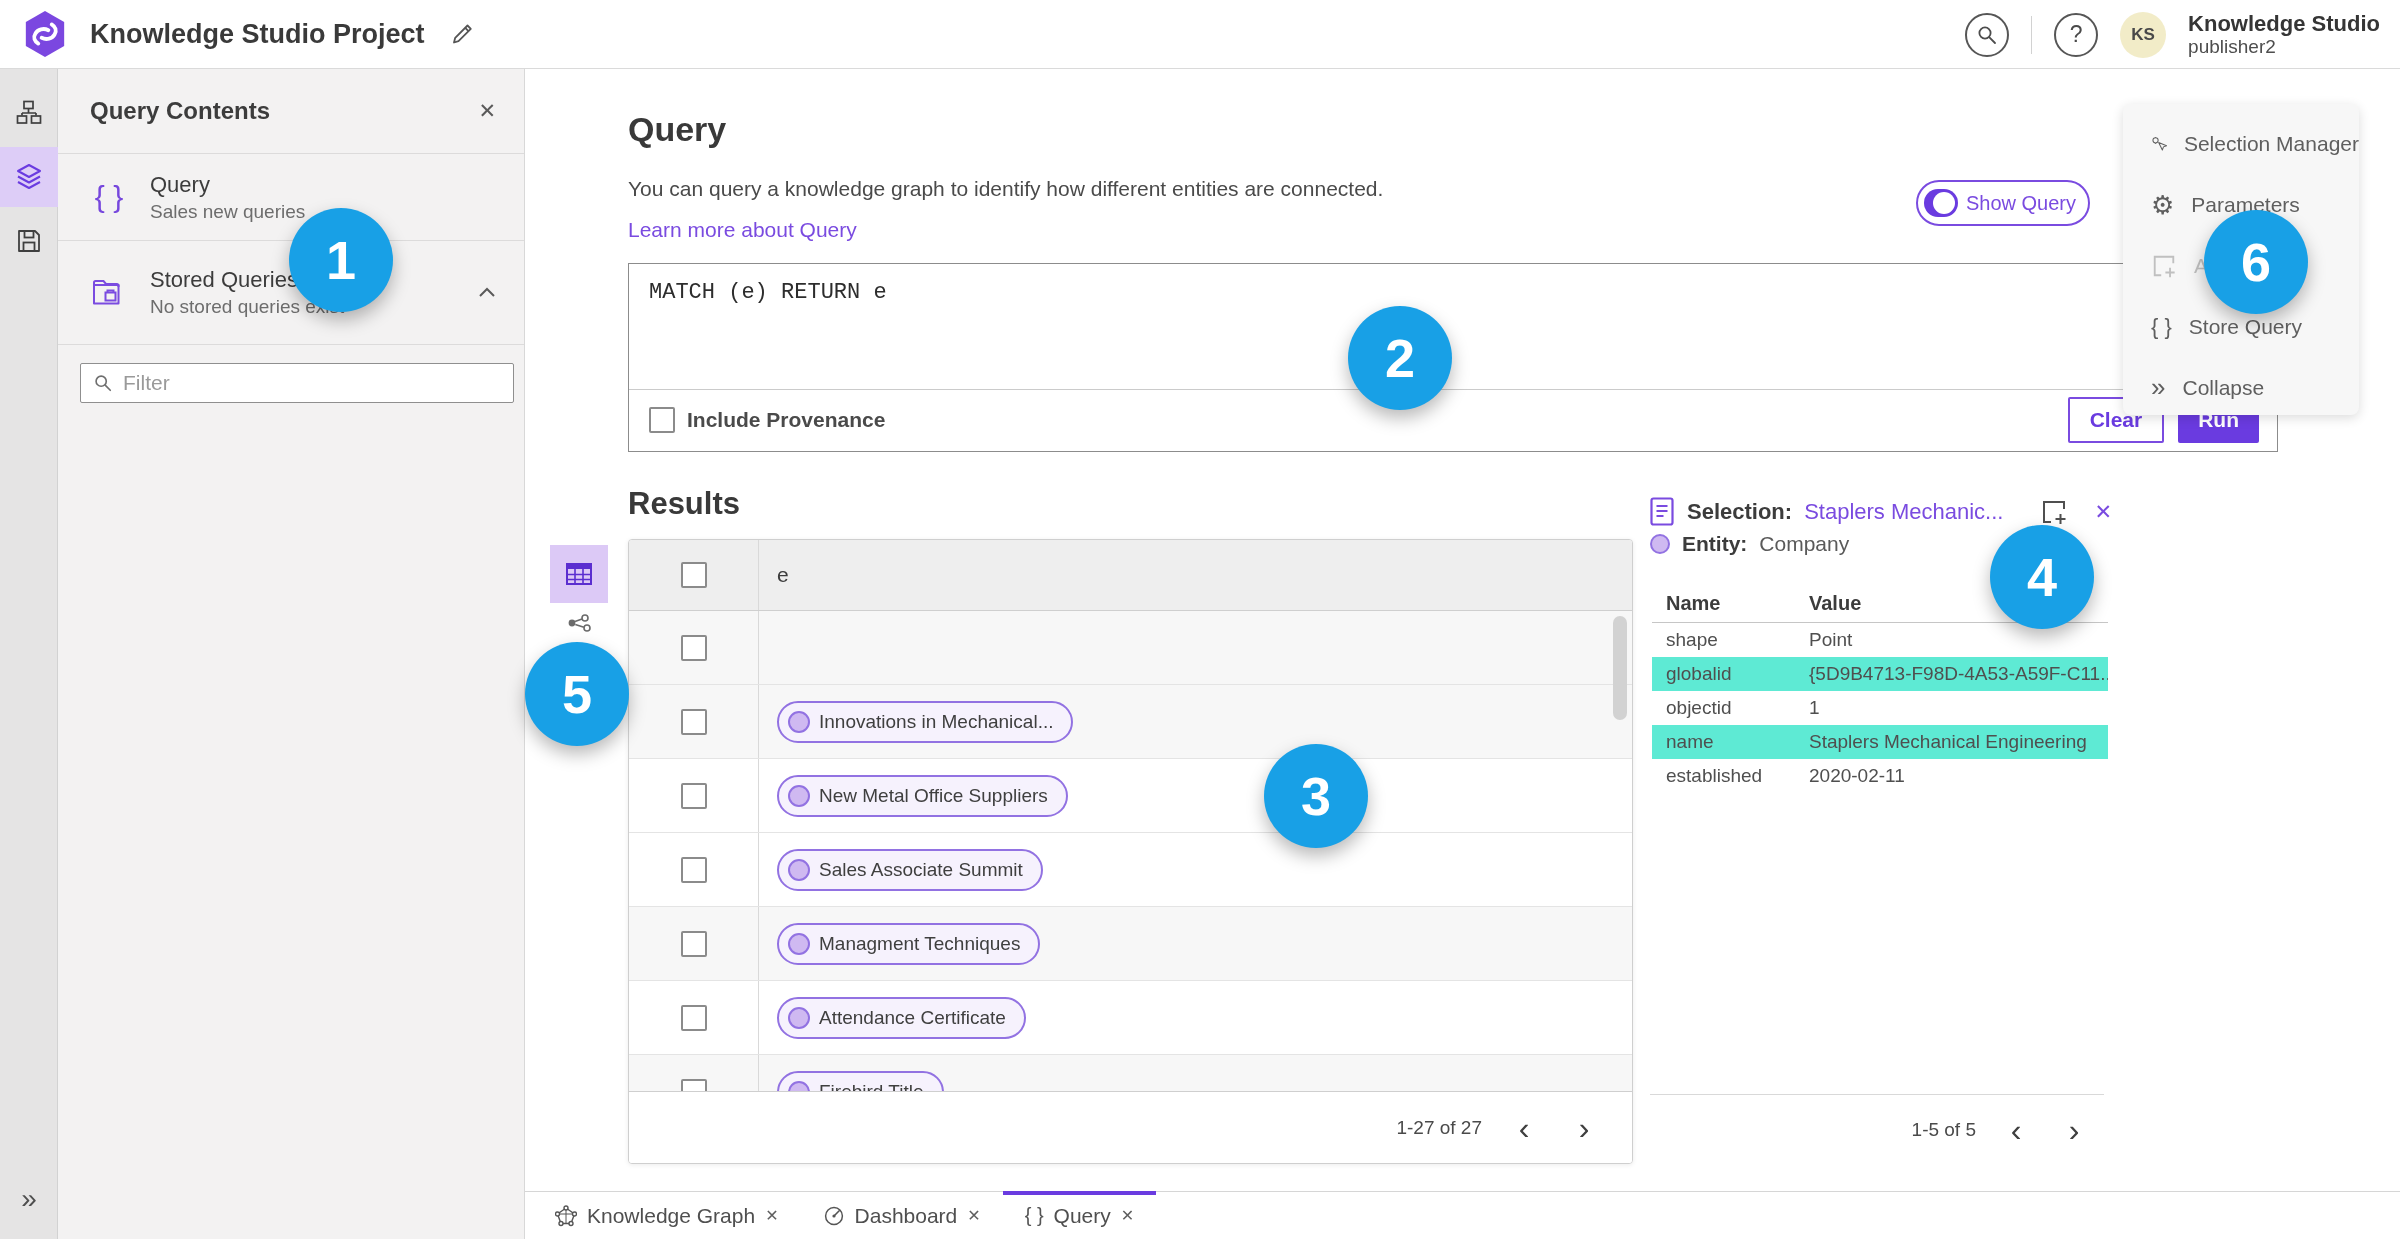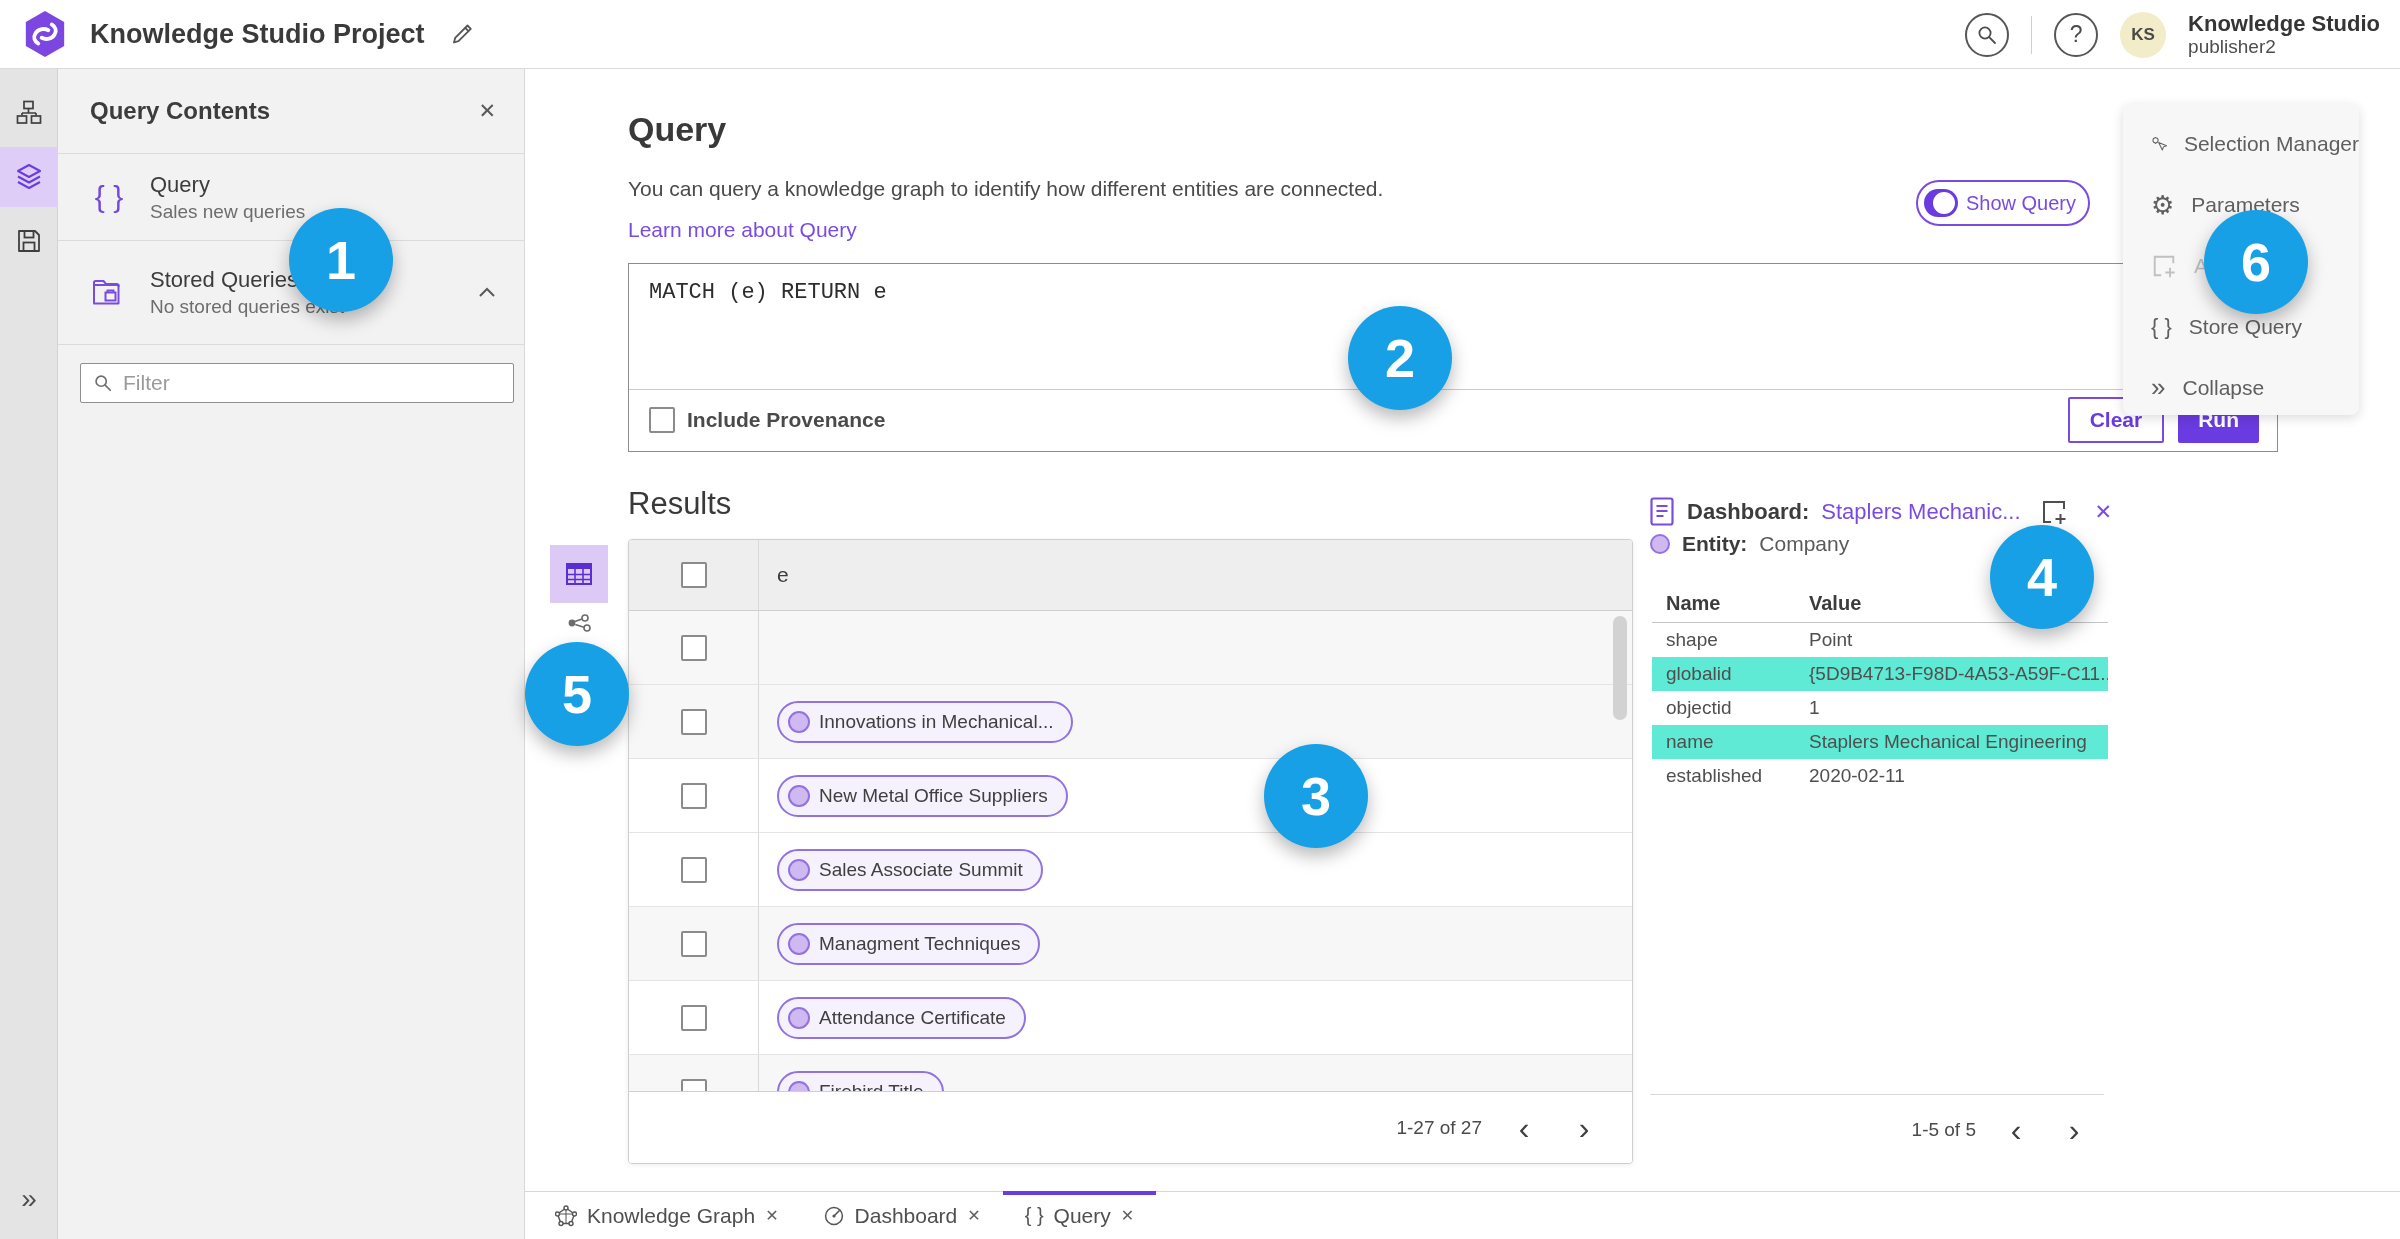--- a/index.html
+++ b/index.html
@@ -77,21 +77,21 @@
   .checkbox { width:26px; height:26px; border:2px solid #8b8b8b; border-radius:2px; background:#fff; }
   .prov-label { font-size:21px; color:#4a4a4a; margin-left:12px; }
   .toolbar-spacer { flex:1; }
   .btn-clear { height:46px; padding:0 20px; border:2px solid #7a4be0; background:#fff; color:#6a3be0;
                font-size:21px; border-radius:2px; display:flex; align-items:center; margin-right:14px;
                font-family:"Liberation Sans",sans-serif; }
   .btn-run { height:46px; padding:0 20px; border:none; background:#6a3be0; color:#fff; font-size:21px;
              border-radius:2px; display:flex; align-items:center; font-family:"Liberation Sans",sans-serif; }
 
   
-  .h-results { left:628px; top:486px; font-size:31px; font-weight:400; color:#393939; }
+  .h-results { left:628px; top:486px; font-size:31px; font-weight:700; color:#393939; }
   .view-table-btn { left:550px; top:545px; width:58px; height:58px; background:#dcc9f6; color:#5b2ed0;
                     display:flex; align-items:center; justify-content:center; }
   .view-graph-btn { left:556px; top:614px; width:46px; height:40px; color:#6b6b6b;
                     display:flex; align-items:flex-start; justify-content:center; }
 
   .results-card { left:628px; top:539px; width:1005px; height:625px; border:1px solid #cfcfcf;
                   border-radius:4px; background:#fff; box-shadow:0 1px 5px rgba(0,0,0,0.08); overflow:hidden; }
   .rt-header { position:absolute; left:0; top:0; right:0; height:71px; background:#eeeeee;
                border-bottom:1px solid #cfcfcf; display:flex; }
   .rt-check-cell { width:130px; display:flex; align-items:center; justify-content:center;
@@ -398,21 +398,21 @@
           <span>›</span>
         </div>
     </div>
   </div>
 
   <div class="abs prop-header">
     <svg width="25" height="30" viewBox="0 0 25 30">
       <rect x="1.5" y="1.5" width="21" height="26" rx="2" fill="none" stroke="#7a4be0" stroke-width="2.2"></rect>
       <path d="M6.5 9h11M6.5 14h11M6.5 19h7" stroke="#7a4be0" stroke-width="2"></path>
     </svg>
-    <span class="prop-title">Dashboard:</span>
+    <span class="prop-title">Selection:</span>
     <span class="prop-link">Staplers Mechanic...</span>
     <svg width="28" height="28" viewBox="0 0 28 28">
       <path d="M24 11V4H4v20h7" fill="none" stroke="#4f4f4f" stroke-width="2"></path>
       <path d="M20.5 16v10M15.5 21h10" stroke="#4f4f4f" stroke-width="2"></path>
     </svg>
     <span class="prop-close">✕</span>
   </div>
   <div class="abs prop-entity">
     <div class="dot" style="width:20px;height:20px;"></div>
     <span class="entity-label">Entity:</span>

